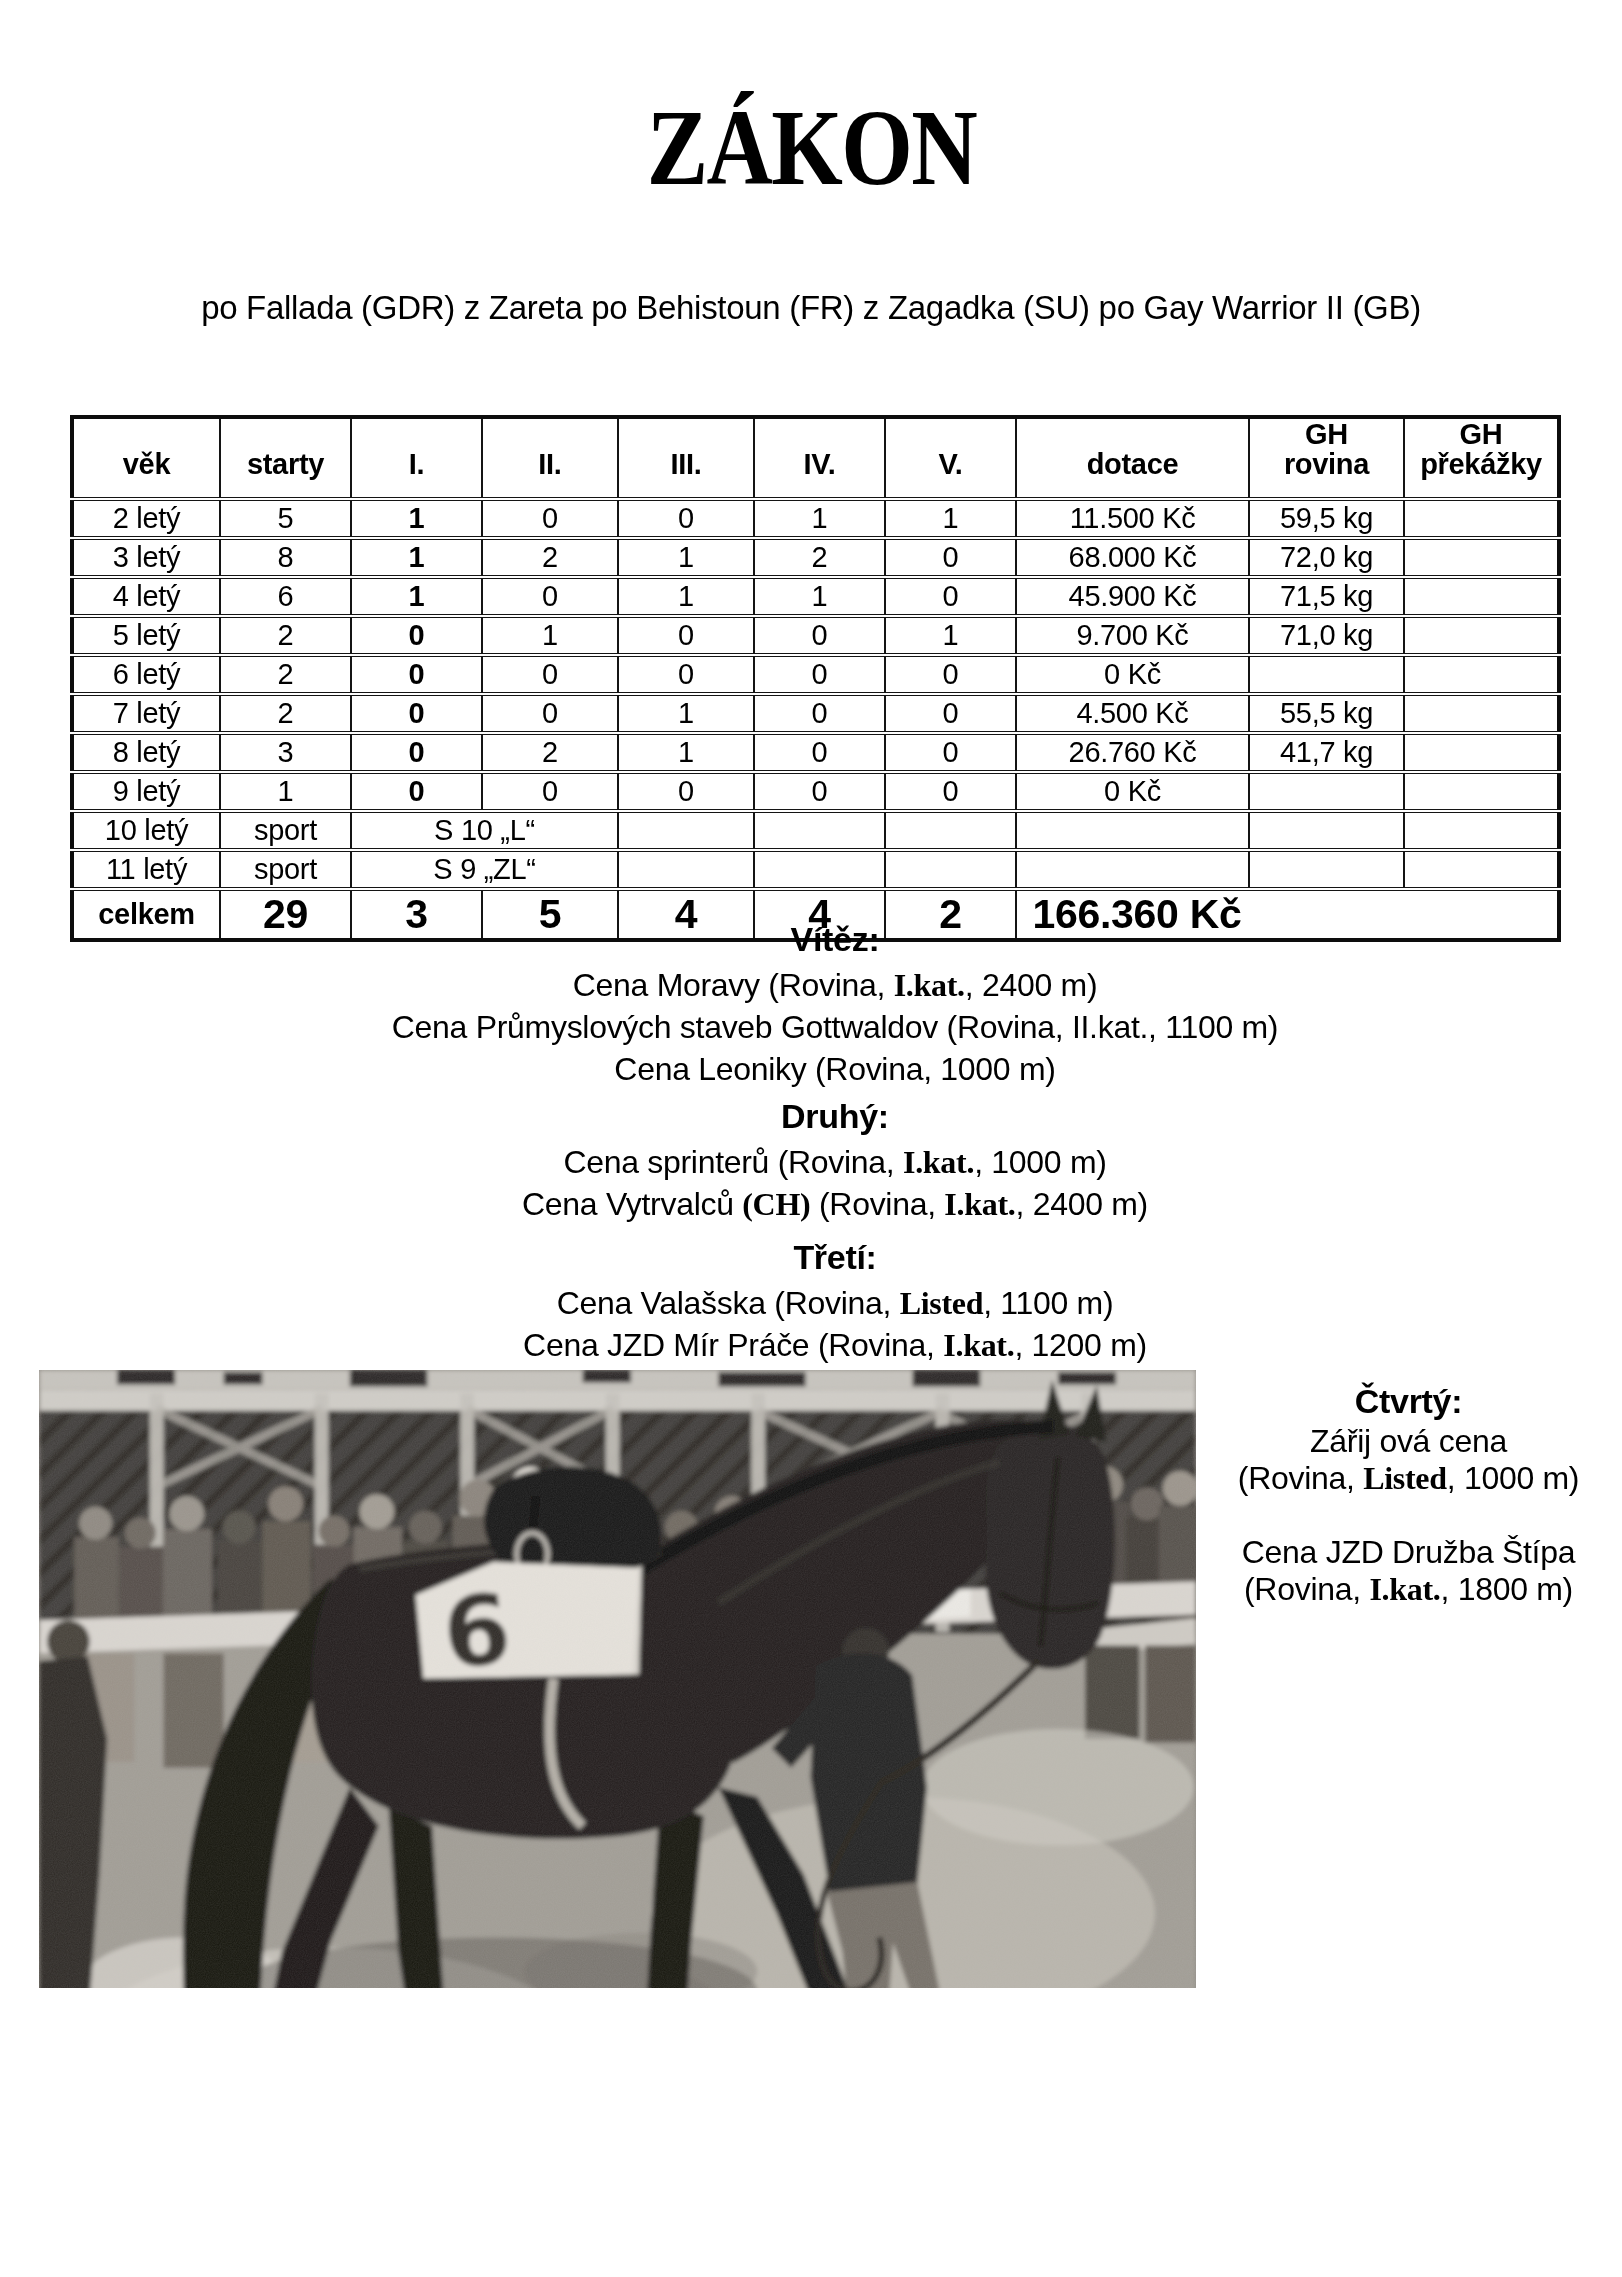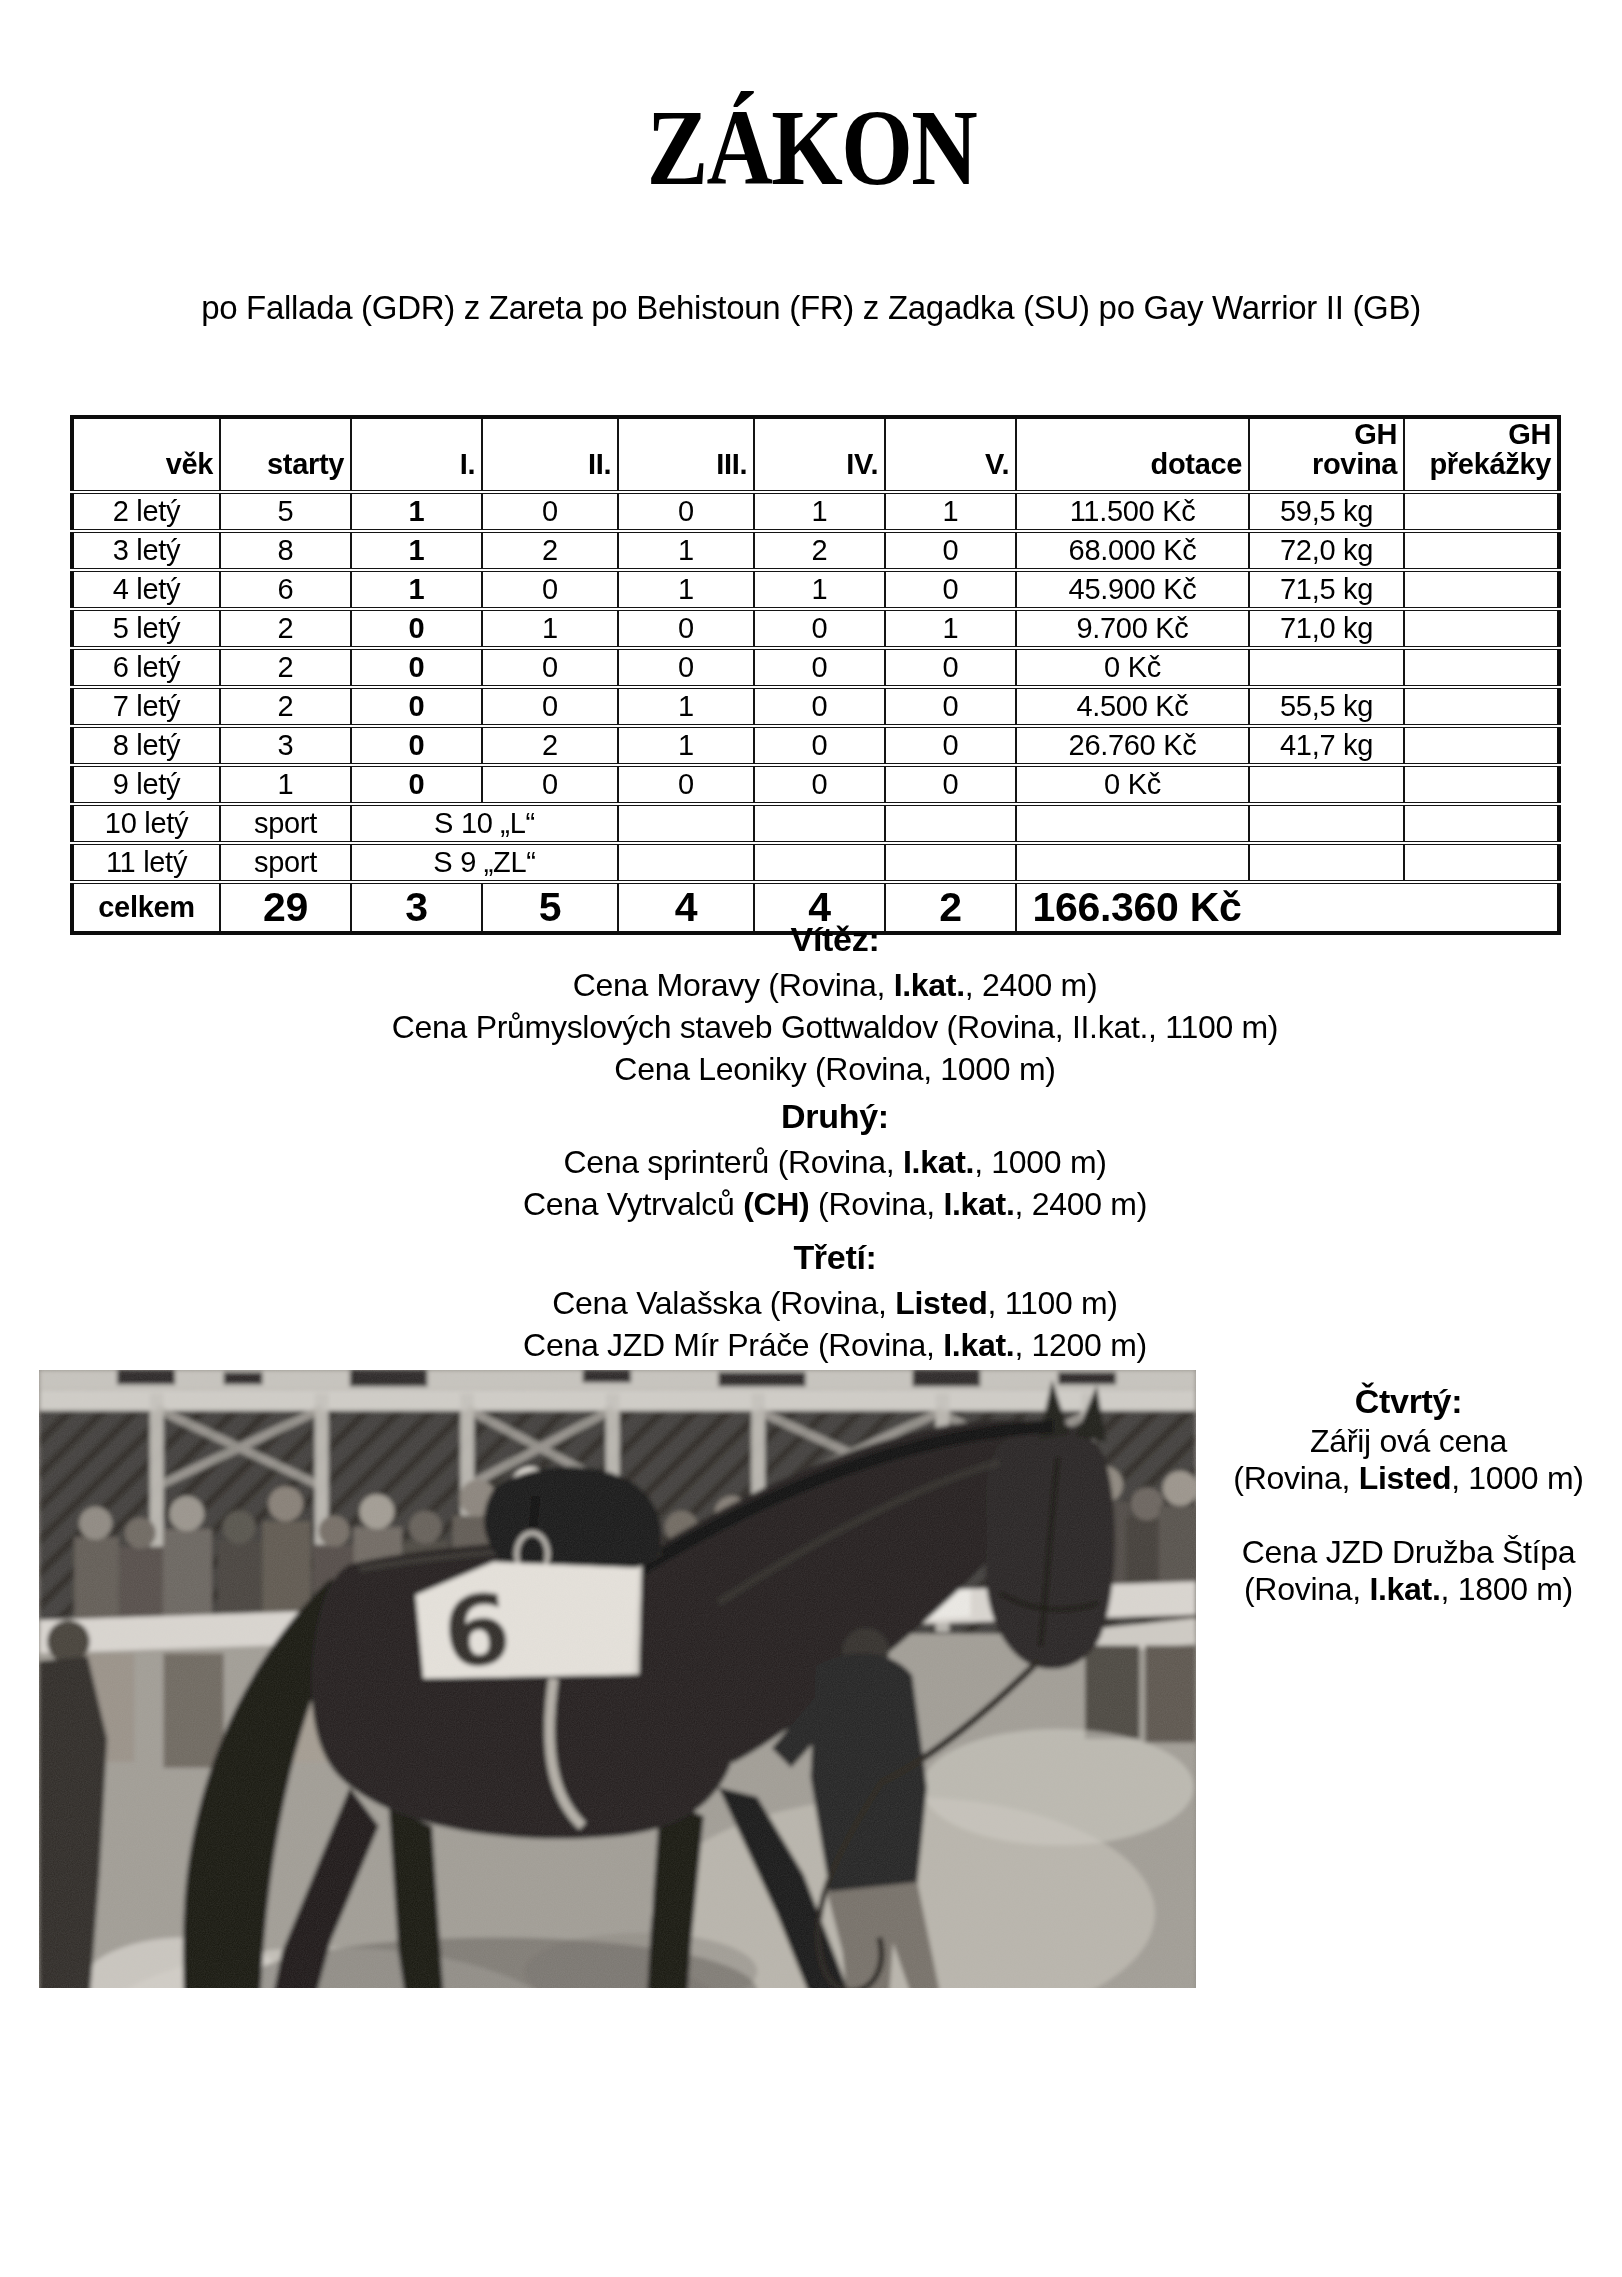--- a/index.html
+++ b/index.html
@@ -10,34 +10,34 @@
   .title span{display:inline-block;font-family:"Liberation Serif",serif;font-weight:bold;
         font-size:107px;line-height:1;transform:scaleX(0.86);letter-spacing:-1.9px;}
   
   .subtitle{position:absolute;top:285px;left:0;width:1622px;text-align:center;
         font-size:33px;line-height:46px;letter-spacing:-0.3px;}
   
   table.stats{position:absolute;left:70px;top:415px;width:1488px;border-collapse:collapse;
         table-layout:fixed;border:4.9px solid #0d0d0d;font-size:29px;letter-spacing:-0.3px;}
   table.stats th, table.stats td{border-left:2.9px solid #141414;border-right:2.9px solid #141414;
         padding:0 5.8px;overflow:hidden;white-space:nowrap;}
-  table.stats thead th{height:60px;vertical-align:bottom;font-weight:bold;text-align:right;padding-bottom:11px;}
+  table.stats thead th{height:60px;vertical-align:bottom;font-weight:bold;text-align:center;padding-bottom:18px;}
   table.stats thead .st{display:block;line-height:30px;}
   table.stats tbody td{height:35px;border-top:4.9px double #141414;text-align:center;}
   td.c-age{text-align:right;padding-right:13.6px;}
   td.c-dot{text-align:right;padding-right:11.6px;}
   td.c-first{font-weight:bold;}
   tr.total td{height:50px;font-weight:bold;font-size:41px;vertical-align:middle;}
   tr.total td.c-age{font-size:29px;text-align:center;padding-right:5.8px;}
   tr.total td.c-dot-total{text-align:left;padding-left:15.5px;}
   
   .sec{position:absolute;left:0;width:1622px;text-align:center;letter-spacing:-0.3px;padding-left:24px;}
   .sec-head{font-size:34px;font-weight:bold;line-height:39px;margin-bottom:4.9px;}
   .sec-line{font-size:32px;line-height:42px;min-height:42px;}
-  .sec-line b{font-weight:bold;}
+  .sec-line b{font-weight:bold;font-family:Liberation Serif, serif;}
   
   .rightcol{position:absolute;left:1195px;top:1382px;width:427px;text-align:center;letter-spacing:-0.3px;}
   .rightcol .sec-head{margin-bottom:1.9px;}
   .rightcol .sec-line{font-size:32px;line-height:37px;min-height:37px;}
   
   .photo{position:absolute;left:39px;top:1370px;width:1157px;height:875px;background:#8f8b84;}
   .photo svg{display:block;}
   
   .credit{position:absolute;left:1195px;top:2073px;width:427px;text-align:center;font-size:32px;}
   .credit .name{margin-top:35px;}

